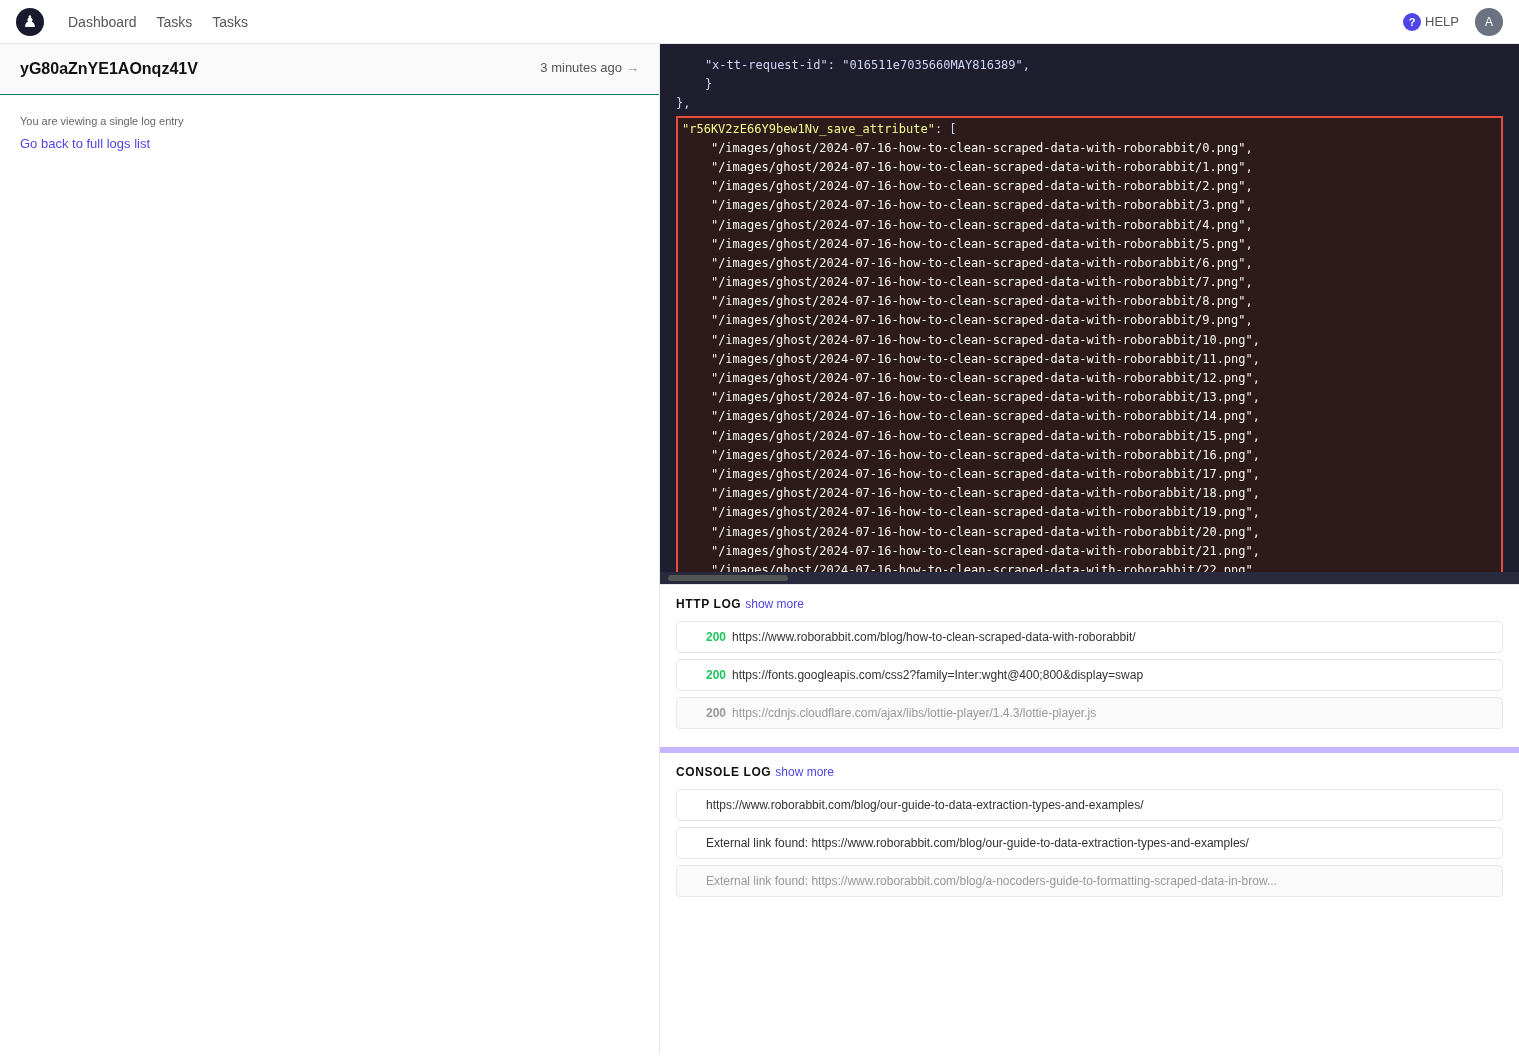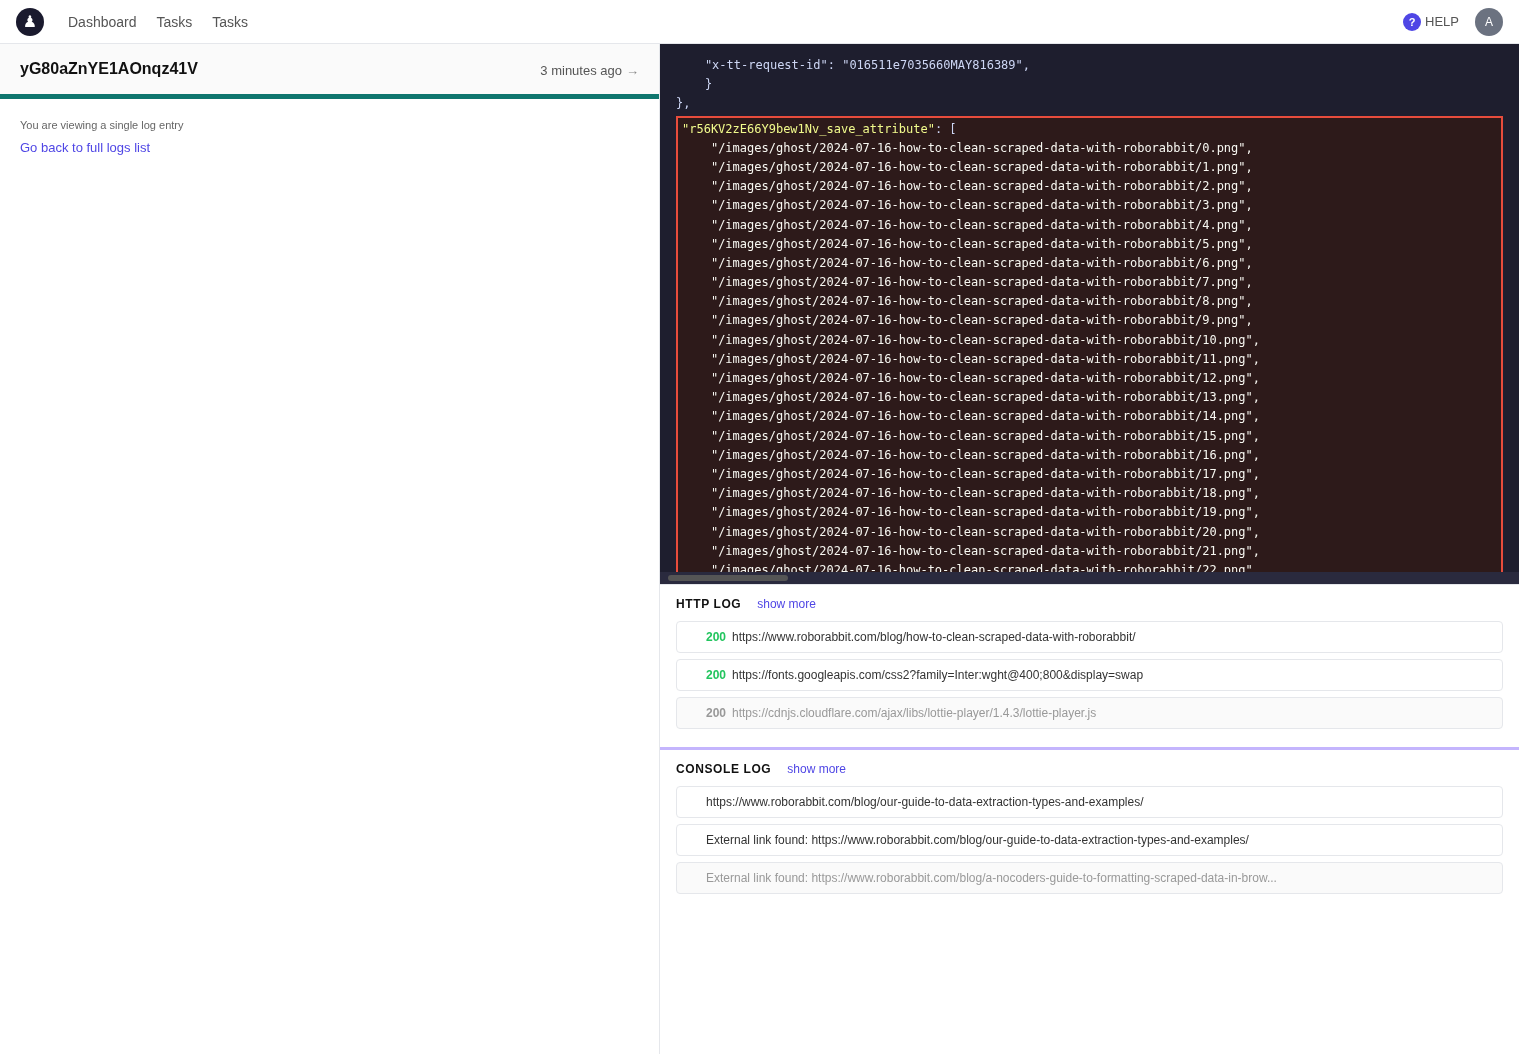--- a/index.html
+++ b/index.html
@@ -22,22 +22,22 @@
 
     
     .layout { display: flex; height: calc(100vh - 48px); overflow: hidden; }
 
     
     .left-panel {
       width: 660px; min-width: 320px; border-right: 1px solid #e5e7eb;
       display: flex; flex-direction: column; overflow: hidden;
     }
     .log-header {
-      display: flex; align-items: flex-end; justify-content: space-between;
-      padding: 16px 20px; border-bottom: 5px solid #0f766e; background: #fafafa; gap: 48px;
+      display: flex; align-items: flex-start; justify-content: space-between;
+      padding: 16px 20px; border-bottom: 1px solid #0f766e; background: #fafafa; gap: 48px;
     }
     .log-id { font-weight: 700; font-size: 16px; color: #111; }
     .log-time { font-size: 13px; color: #555; display: flex; align-items: center; gap: 4px; }
     .log-time-arrow { color: #888; }
     .log-info { padding: 20px; }
     .log-info-text { color: #666; font-size: 11px; margin-bottom: 8px; }
     .go-back-link { color: #4f46e5; text-decoration: none; font-size: 13px; font-weight: 500; }
     .code-area {
       flex: 1; overflow-y: auto; overflow-x: auto;
       background: #1e1e2e; color: #cdd6f4; font-family: 'Courier New', Courier, monospace;
@@ -52,34 +52,34 @@
     .code-area::-webkit-scrollbar { height: 8px; width: 8px; }
     .code-area::-webkit-scrollbar-track { background: #2a2a3e; }
     .code-area::-webkit-scrollbar-thumb { background: #555; border-radius: 4px; }
 
     
     .log-section {
       background: #fff; border-top: 1px solid #e5e7eb;
       padding: 12px 16px;
     }
     .log-section-header {
-      display: flex; align-items: flex-start; gap: 16px; margin-bottom: 10px;
+      display: flex; align-items: flex-start; gap: 4px; margin-bottom: 10px;
     }
     .log-section-title { font-size: 12px; font-weight: 700; color: #111; letter-spacing: 0.05em; text-transform: uppercase; }
     .show-more-link { color: #4f46e5; font-size: 12px; text-decoration: none; font-weight: 500; cursor: pointer; }
     .log-entry {
       border: 1px solid #e5e7eb; border-radius: 4px; padding: 8px 29px;
       margin-bottom: 6px; font-size: 12px; color: #333; background: #fff;
     }
     .log-entry.dimmed { color: #999; background: #fafafa; }
     .log-status { color: #22c55e; font-weight: 600; margin-right: 6px; }
     .log-status.dim { color: #999; }
 
     .console-section {
-      background: #fff; border-top: 3px solid #c4b5fd;
+      background: #fff; border-top: 6px solid #c4b5fd;
       padding: 12px 16px;
     }
 
     
     .right-panel-inner {
       flex: 1; display: flex; flex-direction: column; overflow: hidden;
     }
     .code-wrapper {
       height: 540px; overflow: hidden; display: flex; flex-direction: column;
       background: #1e1e2e;

